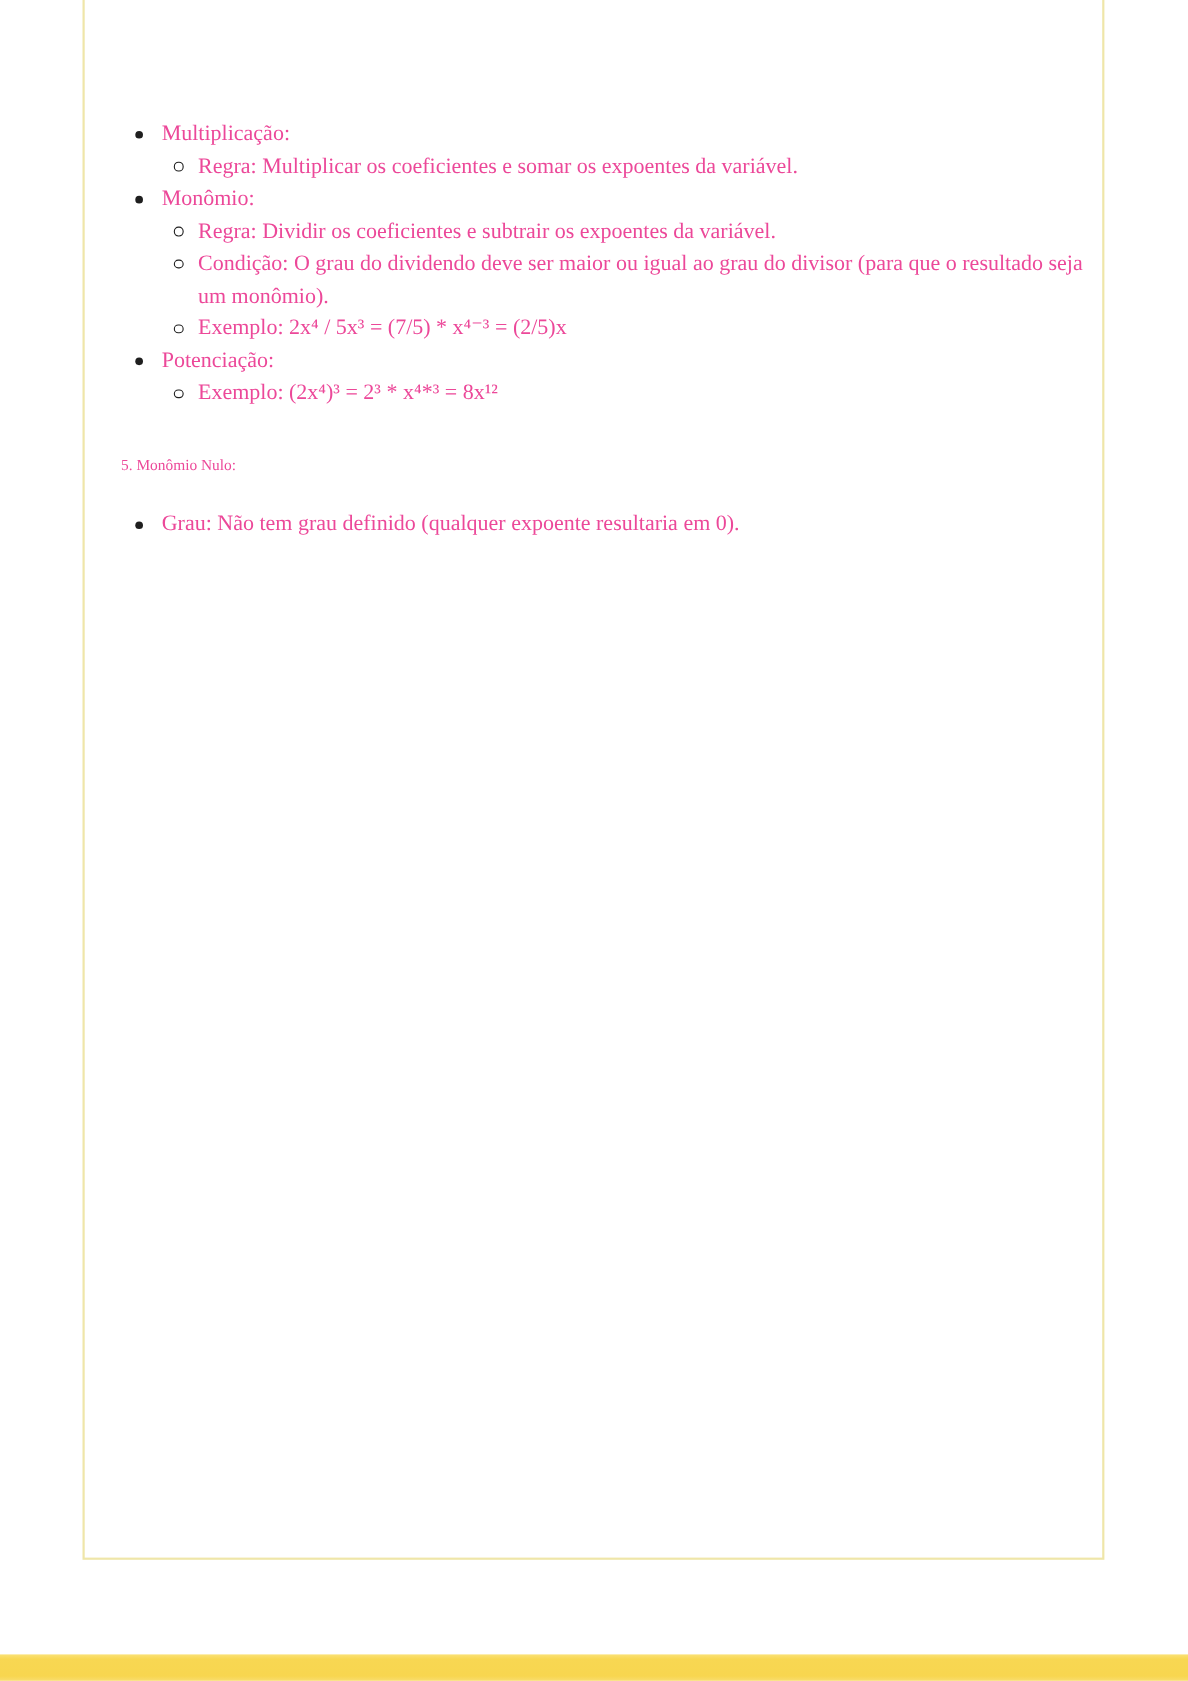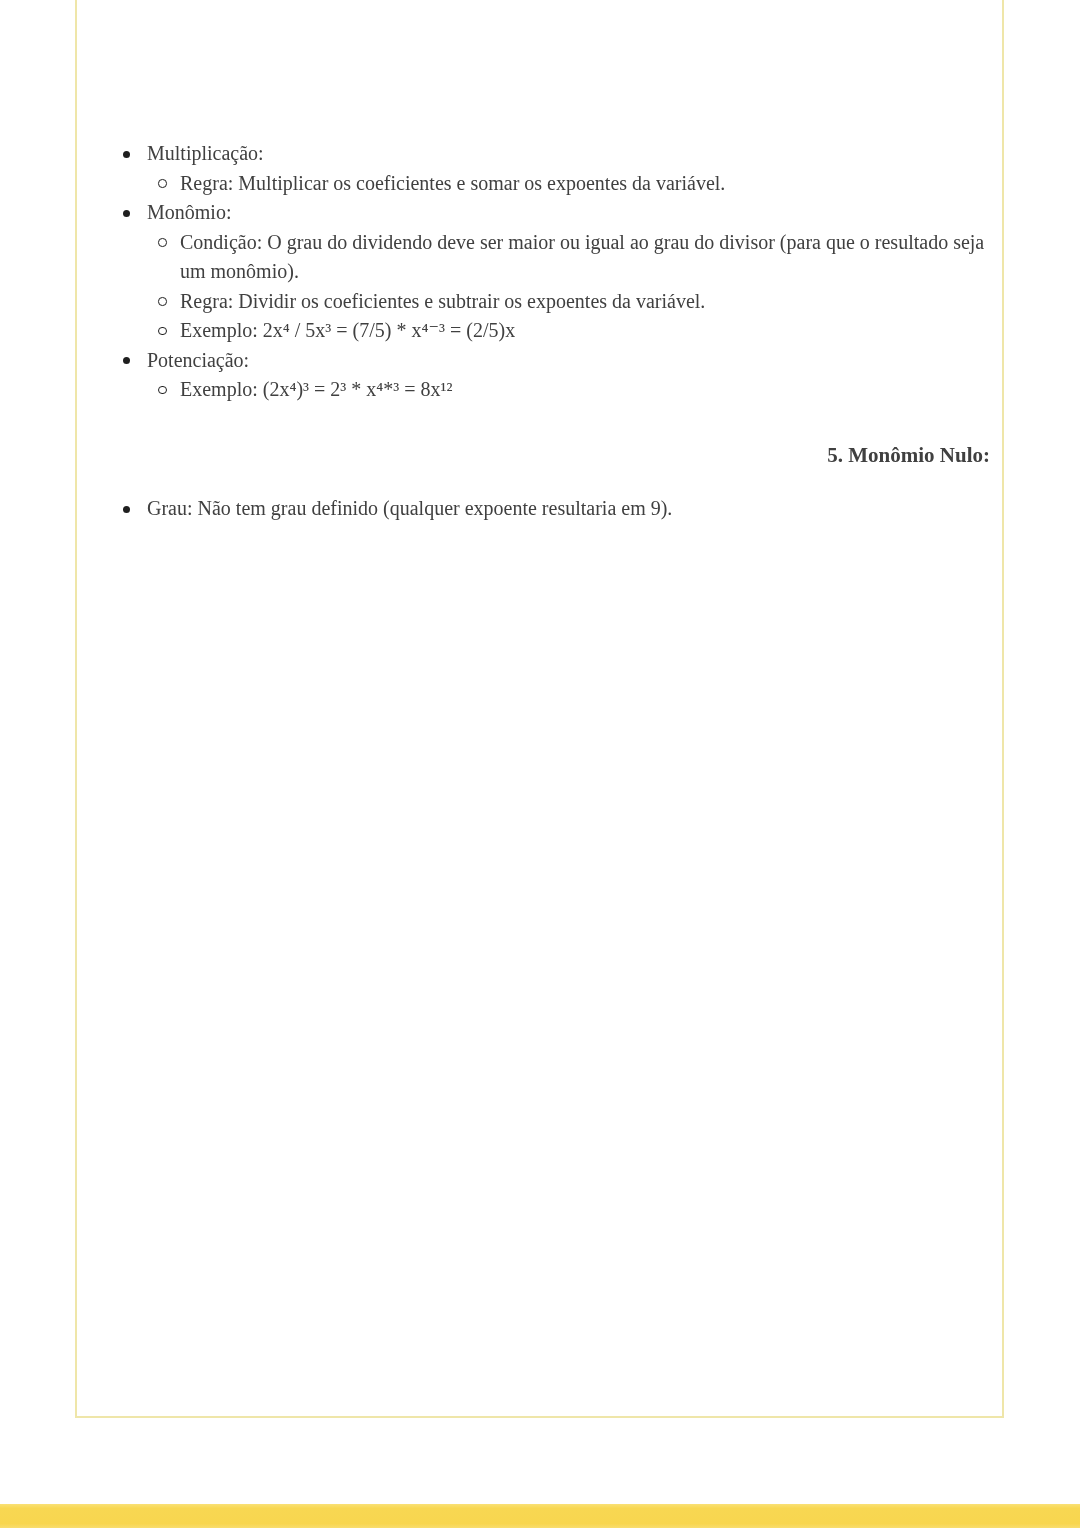--- a/index.html
+++ b/index.html
@@ -30,24 +30,23 @@
     top: 1504px;
     width: 1080px;
     height: 24px;
     background: linear-gradient(180deg, #fae176 0%, #f8d752 18%, #f8d64f 82%, #f9dd6e 100%);
   }
   .content {
     position: absolute;
     left: 110px;
     top: 107px;
     width: 880px;
-    color: #404040;
+    color: #ec4899;
     font-size: 20px;
     line-height: 29.5px;
-    margin-top: 32px;
   }
   ul {
     margin: 0;
     padding: 0;
     list-style: none;
   }
   ul.lvl1 { padding-left: 37px; }
   ul.lvl2 { padding-left: 33px; }
   li { position: relative; }
   ul.lvl1 > li::before {
@@ -65,25 +64,24 @@
     position: absolute;
     left: -22px;
     top: 10.5px;
     width: 6.5px;
     height: 6.5px;
     border-radius: 50%;
     border: 1.5px solid #1f1f1f;
     background: transparent;
   }
   .heading {
-    font-size: 21px;
-    font-weight: bold;
+    font-size: 14px;
+    font-weight: normal;
     line-height: 29.5px;
     margin: 36px 0 24px 0;
-    text-align: right;
   }
 </style>
 </head>
 <body>
 
 <div>
 
   <div class="doc-frame"></div>
 
   <div class="content">
@@ -96,24 +94,24 @@
           <li>
             <span>Regra: Multiplicar os coeficientes e somar os expoentes da variável.</span>
           </li>
         </ul>
       </li>
 
       <li>
         <span>Monômio:</span>
         <ul class="lvl2">
           <li>
-            <span>Condição: O grau do dividendo deve ser maior ou igual ao grau do divisor (para que o resultado seja um monômio).</span>
+            <span>Regra: Dividir os coeficientes e subtrair os expoentes da variável.</span>
           </li>
           <li>
-            <span>Regra: Dividir os coeficientes e subtrair os expoentes da variável.</span>
+            <span>Condição: O grau do dividendo deve ser maior ou igual ao grau do divisor (para que o resultado seja um monômio).</span>
           </li>
           <li>
             <span>Exemplo: 2x⁴ / 5x³ = (7/5) * x⁴⁻³ = (2/5)x</span>
           </li>
         </ul>
       </li>
 
       <li>
         <span>Potenciação:</span>
         <ul class="lvl2">
@@ -122,21 +120,21 @@
           </li>
         </ul>
       </li>
 
     </ul>
 
     <div class="heading">5. Monômio Nulo:</div>
 
     <ul class="lvl1">
       <li>
-        <span>Grau: Não tem grau definido (qualquer expoente resultaria em 9).</span>
+        <span>Grau: Não tem grau definido (qualquer expoente resultaria em 0).</span>
       </li>
     </ul>
 
   </div>
 
   <div class="bottom-band"></div>
 
 </div>
 
 </body></html>

